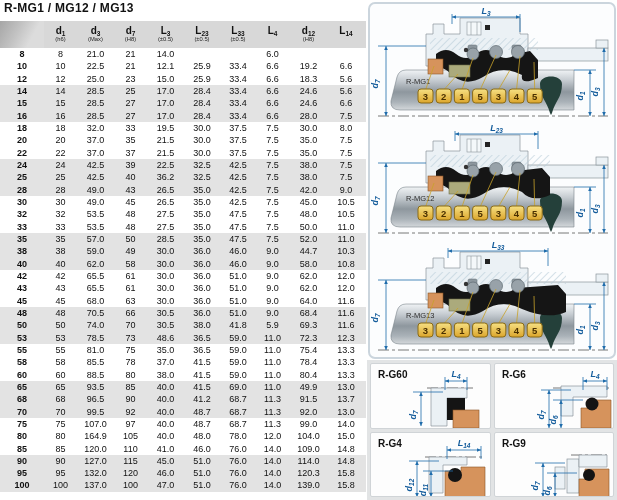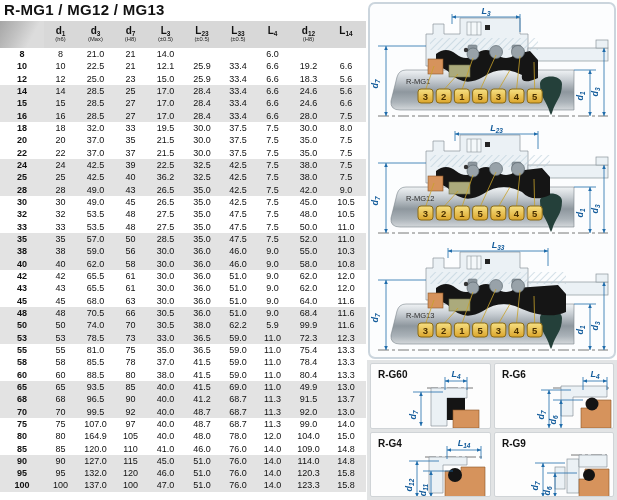--- a/index.html
+++ b/index.html
@@ -1,17 +1,17 @@
 <!DOCTYPE html>
 <html><head>
 <meta charset="utf-8">
 <style>
   html,body{margin:0;padding:0}
   body{width:617px;height:500px;background:#fff;font-family:"Liberation Sans",sans-serif;position:relative;overflow:hidden}
-  .title{position:absolute;left:4px;top:1px;font-size:15px;font-weight:bold;color:#111;letter-spacing:.3px}
+  .title{position:absolute;left:4px;top:1px;font-size:12px;font-weight:bold;color:#111;letter-spacing:.3px}
   .table-wrap{position:absolute;left:0;top:21px;width:366px}
   .tr{display:grid;grid-template-columns:44px 33px 37px 33px 37px 36px 36px 33px 39px 36px}
   .th{background:#d8d8d8;height:27px}
   .hc{display:flex;flex-direction:column;align-items:center;justify-content:center;line-height:1;color:#111}
   .hm{font-size:10px;font-weight:bold}
   .hs{font-size:6.5px;position:relative;top:2px}
   .hn{font-size:5.8px;color:#222;margin-top:1px;min-height:6px}
   .corner{background:linear-gradient(118deg,#a6a6a6 0%,#c3c3c3 40%,#dcdcdc 70%)}
   .dr{height:12.33px}
   .dr .tc{font-size:9px;text-align:center;line-height:12.4px;color:#111;overflow:hidden}
@@ -270,26 +270,26 @@
       <div class="tc">35.0</div>
       <div class="tc">47.5</div>
       <div class="tc">7.5</div>
       <div class="tc">52.0</div>
       <div class="tc">11.0</div>
     </div>
     <div class="tr dr band">
       <div class="tc sz">38</div>
       <div class="tc">38</div>
       <div class="tc">59.0</div>
-      <div class="tc">56</div>
+      <div class="tc">49</div>
       <div class="tc">30.0</div>
       <div class="tc">36.0</div>
       <div class="tc">46.0</div>
       <div class="tc">9.0</div>
-      <div class="tc">55.0</div>
+      <div class="tc">44.7</div>
       <div class="tc">10.3</div>
     </div>
     <div class="tr dr band">
       <div class="tc sz">40</div>
       <div class="tc">40</div>
       <div class="tc">62.0</div>
       <div class="tc">58</div>
       <div class="tc">30.0</div>
       <div class="tc">36.0</div>
       <div class="tc">46.0</div>
@@ -345,31 +345,31 @@
       <div class="tc">68.4</div>
       <div class="tc">11.6</div>
     </div>
     <div class="tr dr band">
       <div class="tc sz">50</div>
       <div class="tc">50</div>
       <div class="tc">74.0</div>
       <div class="tc">70</div>
       <div class="tc">30.5</div>
       <div class="tc">38.0</div>
-      <div class="tc">62.2</div>
+      <div class="tc">41.8</div>
       <div class="tc">5.9</div>
-      <div class="tc">99.9</div>
+      <div class="tc">69.3</div>
       <div class="tc">11.6</div>
     </div>
     <div class="tr dr band">
       <div class="tc sz">53</div>
       <div class="tc">53</div>
       <div class="tc">78.5</div>
       <div class="tc">73</div>
-      <div class="tc">33.0</div>
+      <div class="tc">48.6</div>
       <div class="tc">36.5</div>
       <div class="tc">59.0</div>
       <div class="tc">11.0</div>
       <div class="tc">72.3</div>
       <div class="tc">12.3</div>
     </div>
     <div class="tr dr">
       <div class="tc sz">55</div>
       <div class="tc">55</div>
       <div class="tc">81.0</div>
@@ -503,21 +503,21 @@
     </div>
     <div class="tr dr band">
       <div class="tc sz">100</div>
       <div class="tc">100</div>
       <div class="tc">137.0</div>
       <div class="tc">100</div>
       <div class="tc">47.0</div>
       <div class="tc">51.0</div>
       <div class="tc">76.0</div>
       <div class="tc">14.0</div>
-      <div class="tc">123.3</div>
+      <div class="tc">139.0</div>
       <div class="tc">15.8</div>
     </div>
   </div>
 
 <div class="right">
   <div class="main-panel" id="main-panel">
       <svg width="244" height="117" viewBox="0 0 244 117">
         <defs>
           <linearGradient id="sh0" x1="0" y1="0" x2="0" y2="1">
             <stop offset="0" stop-color="#f0f3f5"></stop>

